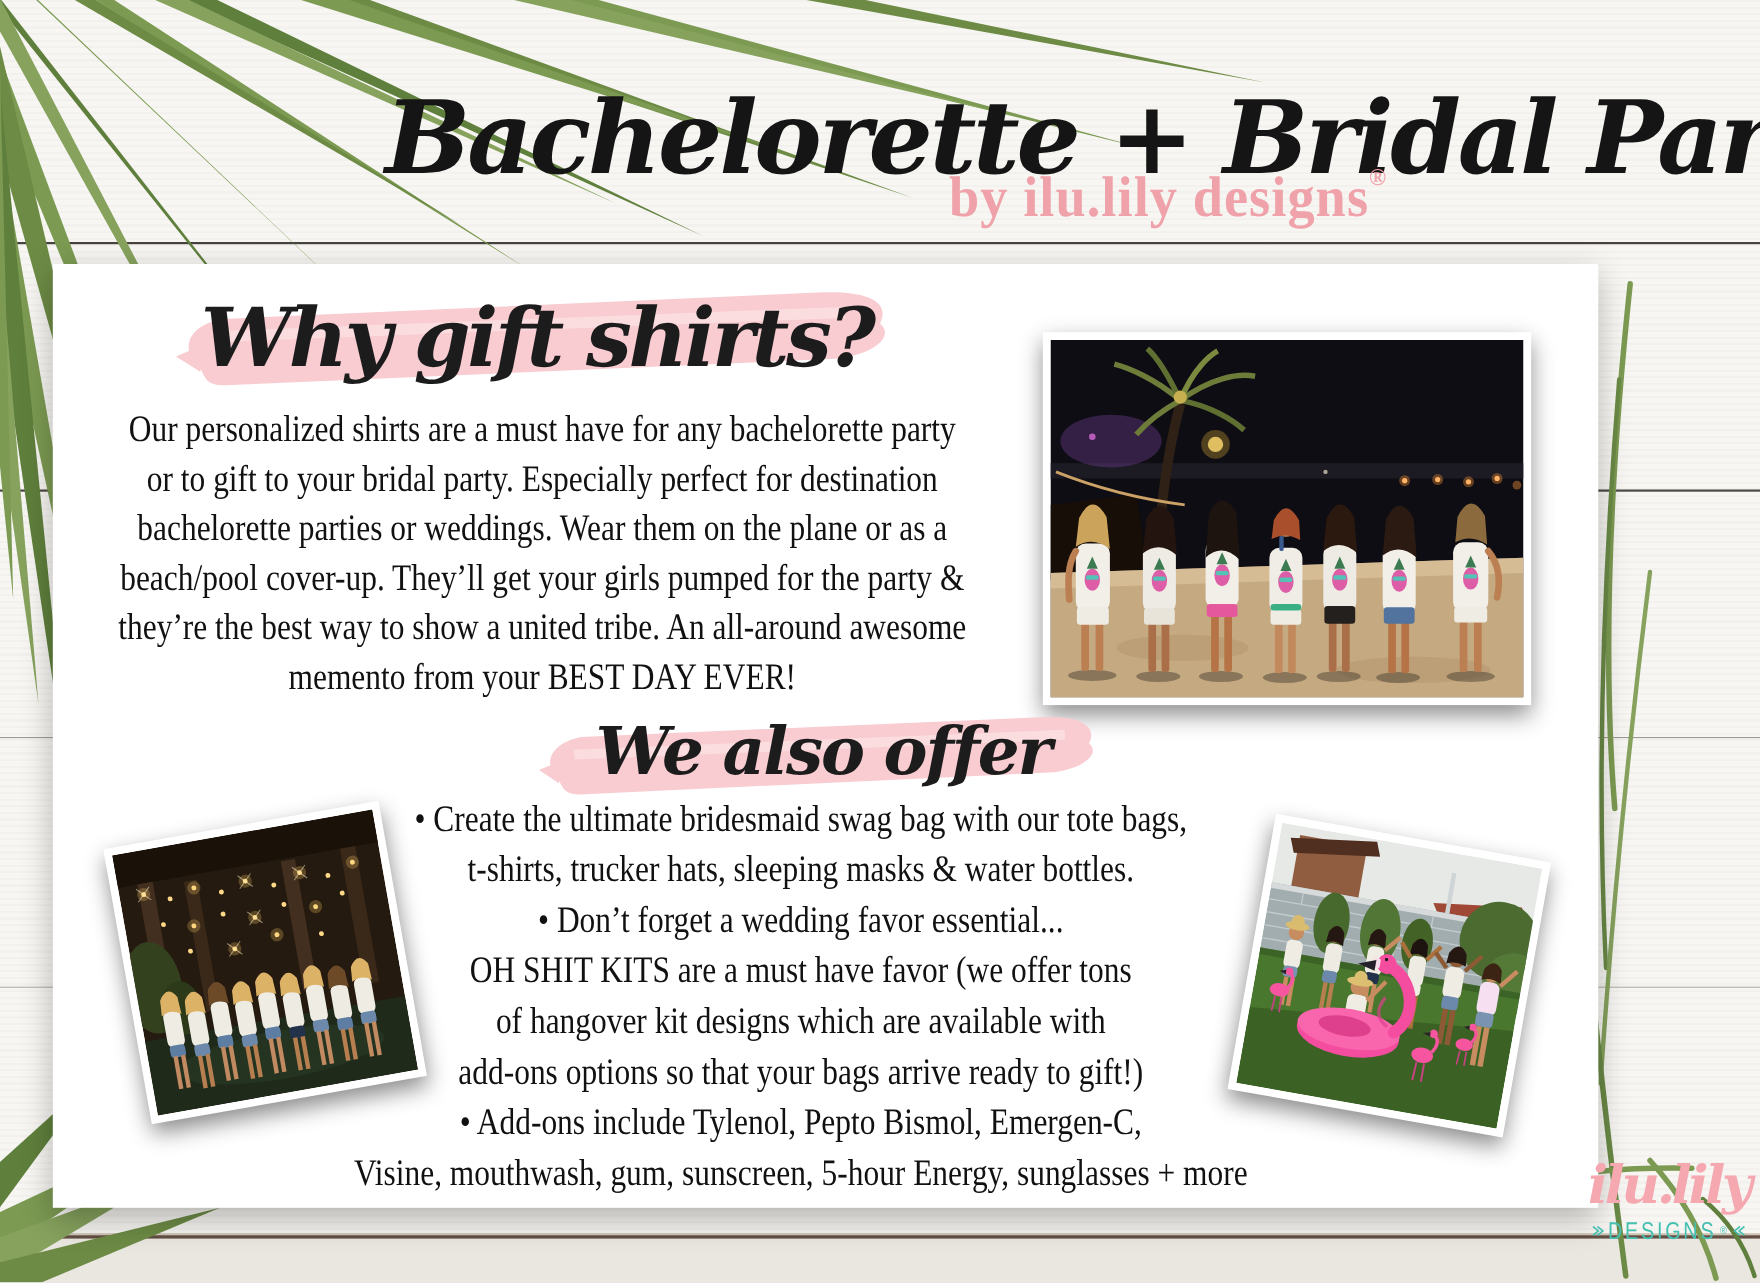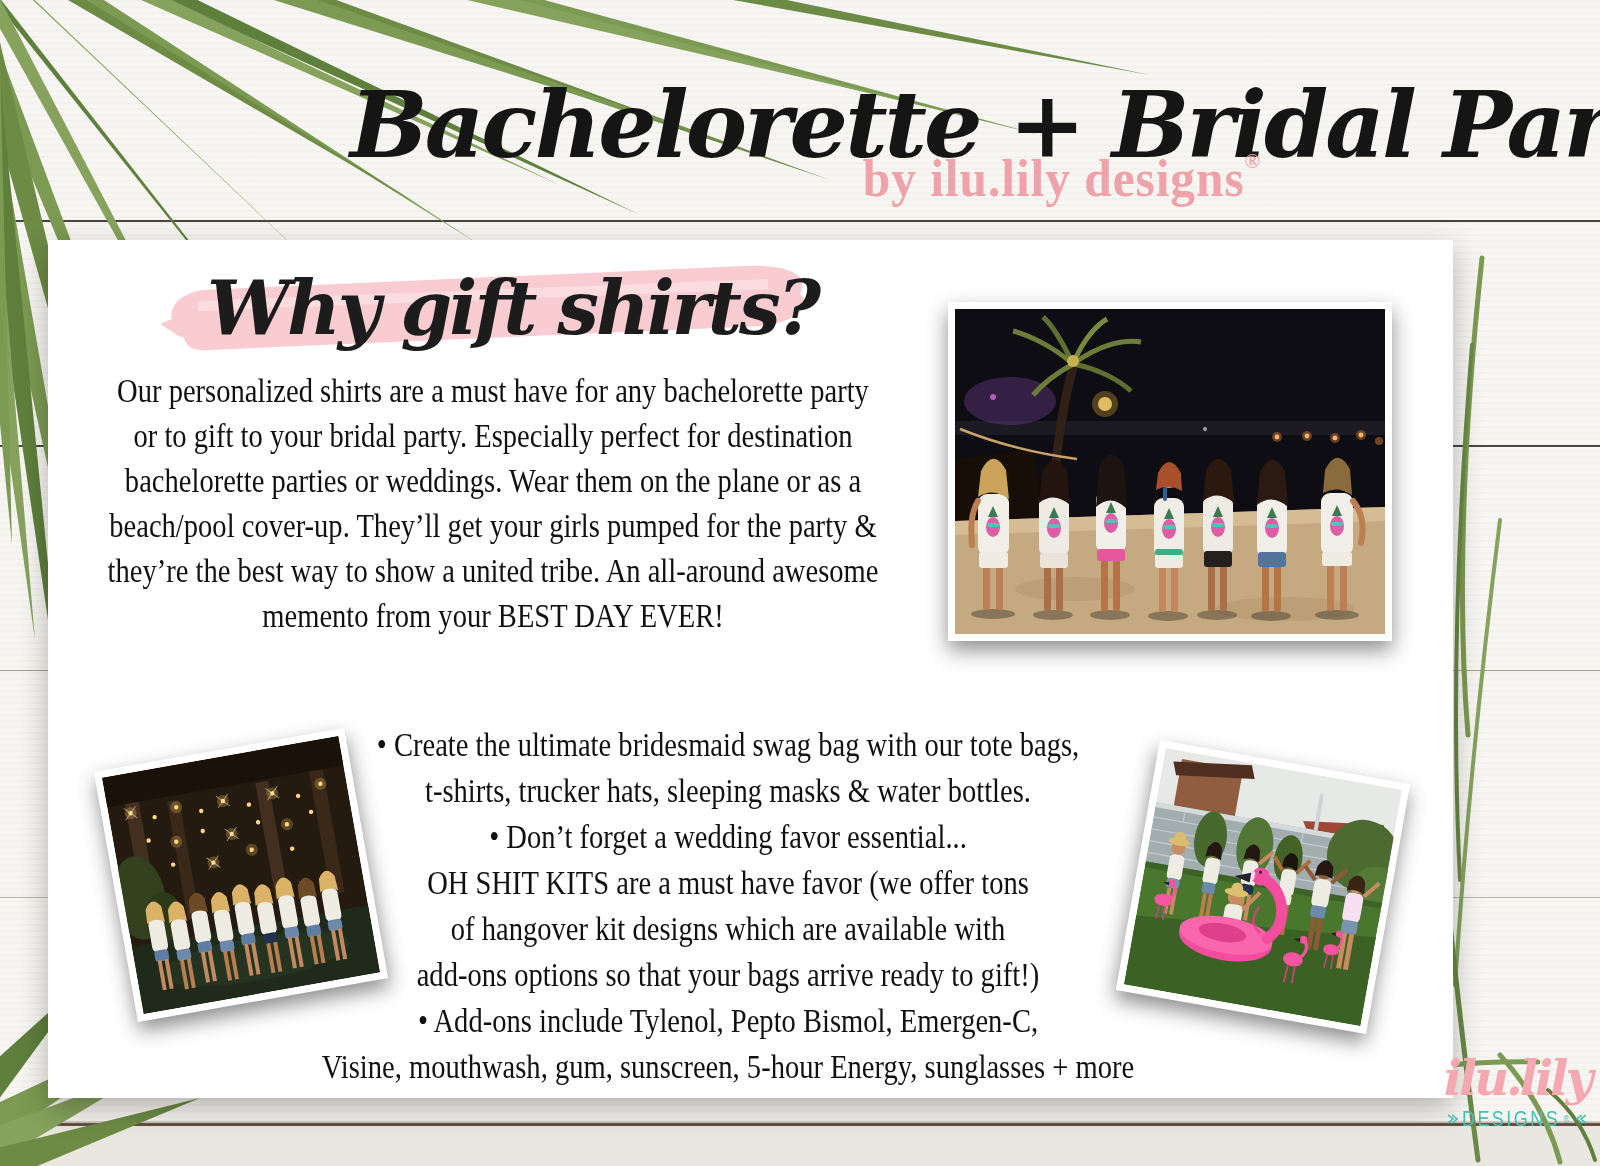--- a/index.html
+++ b/index.html
@@ -24,21 +24,21 @@
          font-size:92px;line-height:1.2;color:#151515;letter-spacing:-3px;white-space:nowrap;}
   .byline{position:absolute;z-index:3;left:622px;top:148px;width:880px;text-align:center;
           font-weight:700;font-size:52px;color:#efa2a9;letter-spacing:1px;
           transform:scaleX(.95);transform-origin:50% 0;white-space:nowrap;}
   .byline sup{font-size:22px;vertical-align:28px;}
   
   .card{position:absolute;z-index:3;left:48px;top:240px;width:1405px;height:858px;
         background:#ffffff;box-shadow:0 10px 28px rgba(0,0,0,.28);}
   .hwrap{position:absolute;text-align:center;}
   .hwrap svg.brush{position:absolute;left:0;top:0;width:100%;height:100%;}
-  .hwrap .htext{position:relative;display:block;text-align:right;}
+  .hwrap .htext{position:relative;display:block;}
   .why-wrap{left:110px;top:14px;width:660px;height:112px;}
   .why-wrap .htext{font-size:74px;line-height:108px;color:#1c1c1c;letter-spacing:-3px;}
   .offer-wrap{left:440px;top:396px;width:520px;height:104px;}
   .offer-wrap .htext{font-size:60px;line-height:96px;color:#1c1c1c;letter-spacing:-2px;}
   .tblock{position:absolute;text-align:center;color:#111;
           transform:scaleX(.84);transform-origin:50% 0;}
   .tblock div{white-space:nowrap;}
   .para{left:-85px;top:128px;width:1060px;font-size:34px;line-height:45px;}
   .bullets{left:130px;top:482px;width:1100px;font-size:34px;line-height:46px;}
   
@@ -247,20 +247,28 @@
           <rect x="367" y="243" width="30" height="14" rx="3" fill="#efece4"></rect>
           <ellipse cx="382" cy="217" rx="7" ry="10" fill="#d85fa5"></ellipse>
             <polygon points="377,207 382,196 387,207" fill="#3e7a52"></polygon>
             <rect x="376" y="213" width="12" height="4" rx="2" fill="#57c2b5"></rect>
           <circle cx="382" cy="164" r="11" fill="#c08a5f"></circle>
           <path d="M370 161 Q382 137 395 160 L397 186 Q382 176 368 184 Z" fill="#8a6a3f"></path>
         </g>
       </svg>
     </figure>
 
+    <div class="hwrap offer-wrap">
+      <svg class="brush" viewBox="0 0 520 104" preserveAspectRatio="none">
+        <path d="M18 70 C6 58 12 40 40 34 L458 16 C494 14 510 24 502 40 C512 48 500 62 470 66 L44 86 C22 88 24 78 18 70 Z" fill="#f8ccd1"></path>
+        <path d="M34 50 L480 32" stroke="#fbdde0" stroke-width="9" fill="none"></path>
+        <polygon points="2,64 26,54 20,76" fill="#f8ccd1"></polygon>
+      </svg>
+      <span class="script htext">We also offer</span>
+    </div>
 
     <div class="tblock bullets">
       <div>• Create the ultimate bridesmaid swag bag with our tote bags,</div>
       <div>t-shirts, trucker hats, sleeping masks &amp; water bottles.</div>
       <div>• Don’t forget a wedding favor essential...</div>
       <div>OH SHIT KITS are a must have favor (we offer tons</div>
       <div>of hangover kit designs which are available with</div>
       <div>add-ons options so that your bags arrive ready to gift!)</div>
       <div>• Add-ons include Tylenol, Pepto Bismol, Emergen-C,</div>
       <div>Visine, mouthwash, gum, sunscreen, 5-hour Energy, sunglasses + more</div>

